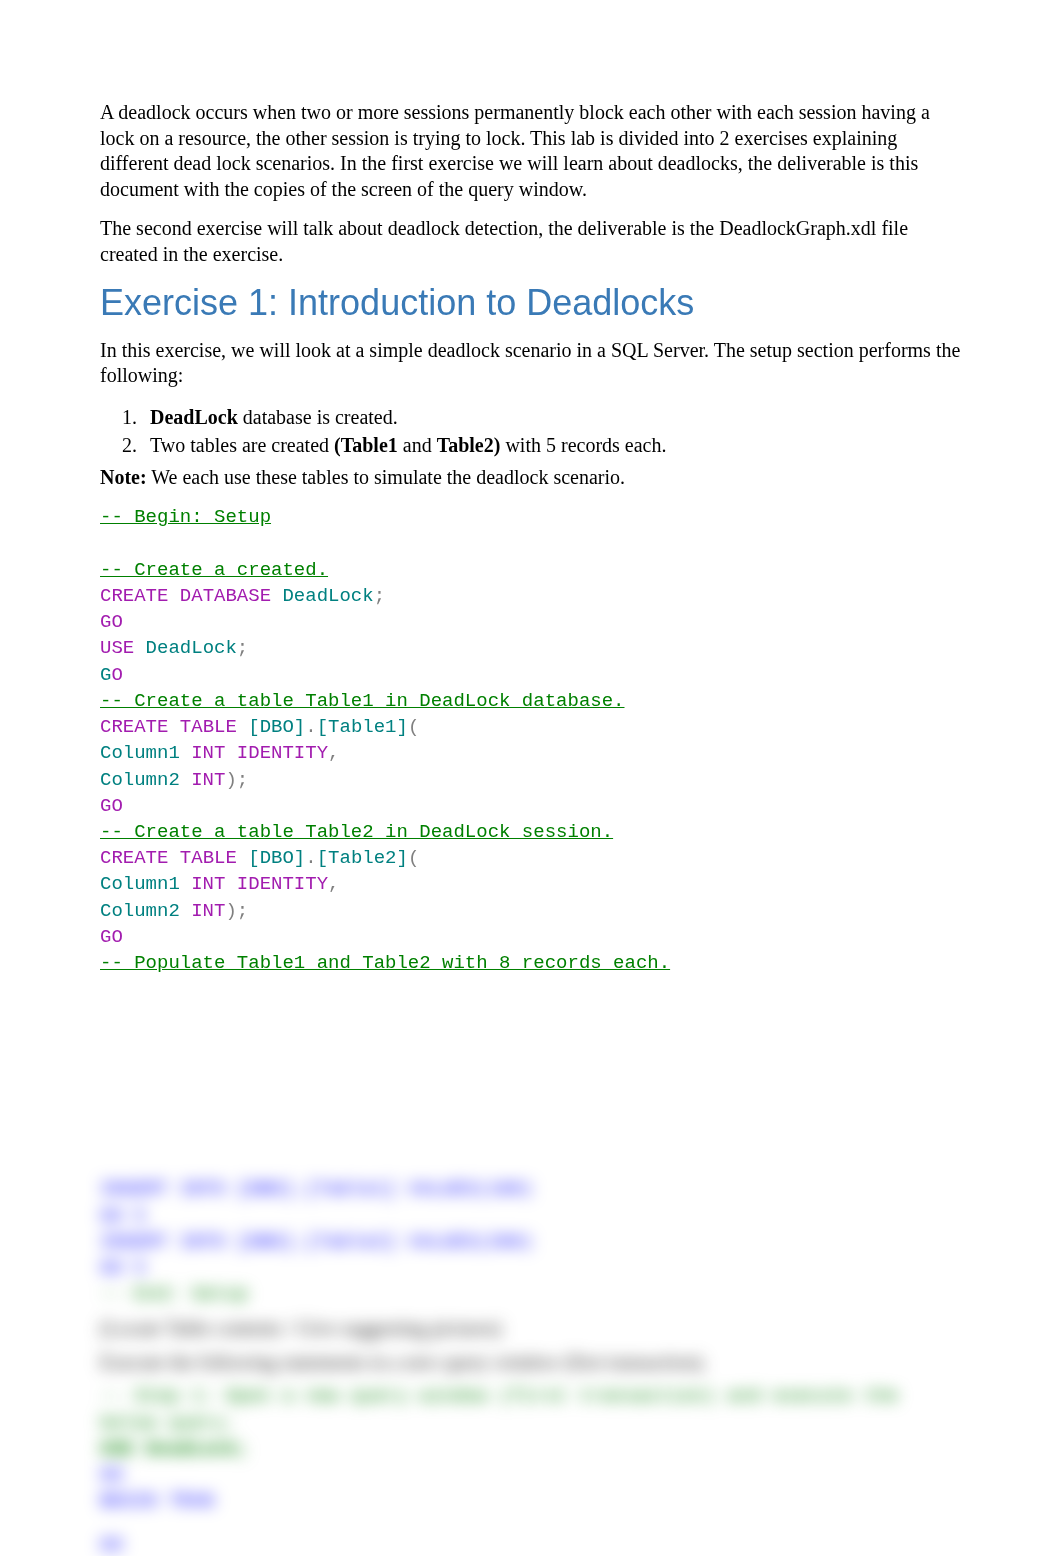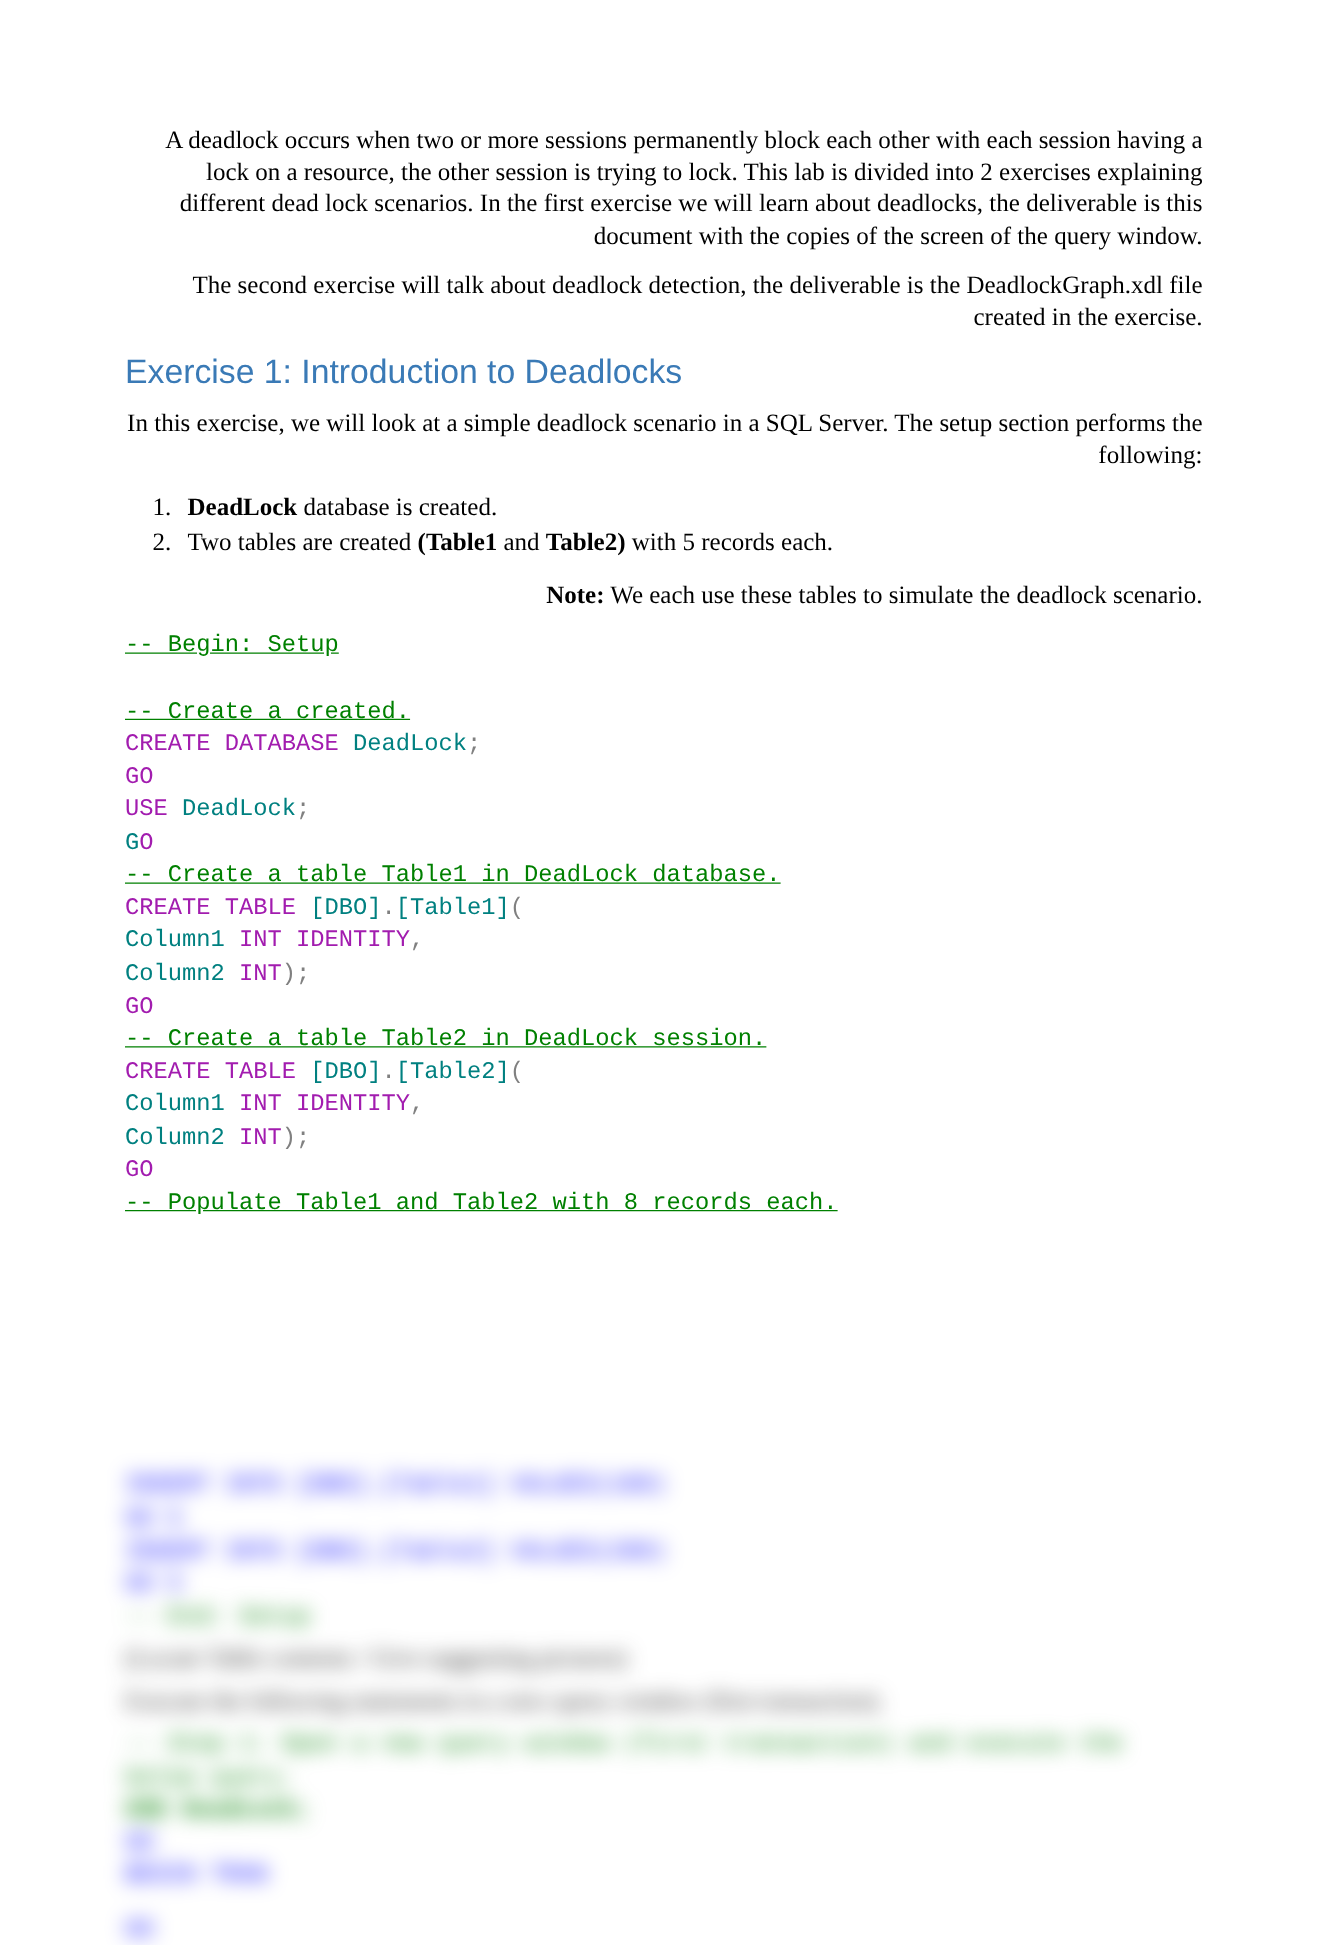--- a/index.html
+++ b/index.html
@@ -7,33 +7,32 @@
       font-family: "Times New Roman", Times, serif;
       background: #ffffff;
       width: 1062px;
       padding: 100px 100px 40px 100px;
       color: #000000;
     }
     .para {
       font-size: 20px;
       line-height: 1.28;
       margin-bottom: 14px;
-      text-align: right;
     }
     .heading {
       font-family: Verdana, Geneva, sans-serif;
-      font-size: 27px;
+      font-size: 36px;
       color: #3a7ab6;
       margin-top: 10px;
       margin-bottom: 14px;
       font-weight: 400;
     }
     ol {
       margin-left: 42px;
-      margin-bottom: 16px;
+      margin-bottom: 6px;
     }
     ol li {
       font-size: 20px;
       line-height: 1.4;
       padding-left: 8px;
     }
     .bold { font-weight: bold; }
     .code {
       font-family: Consolas, "Courier New", monospace;
       font-size: 19px;

